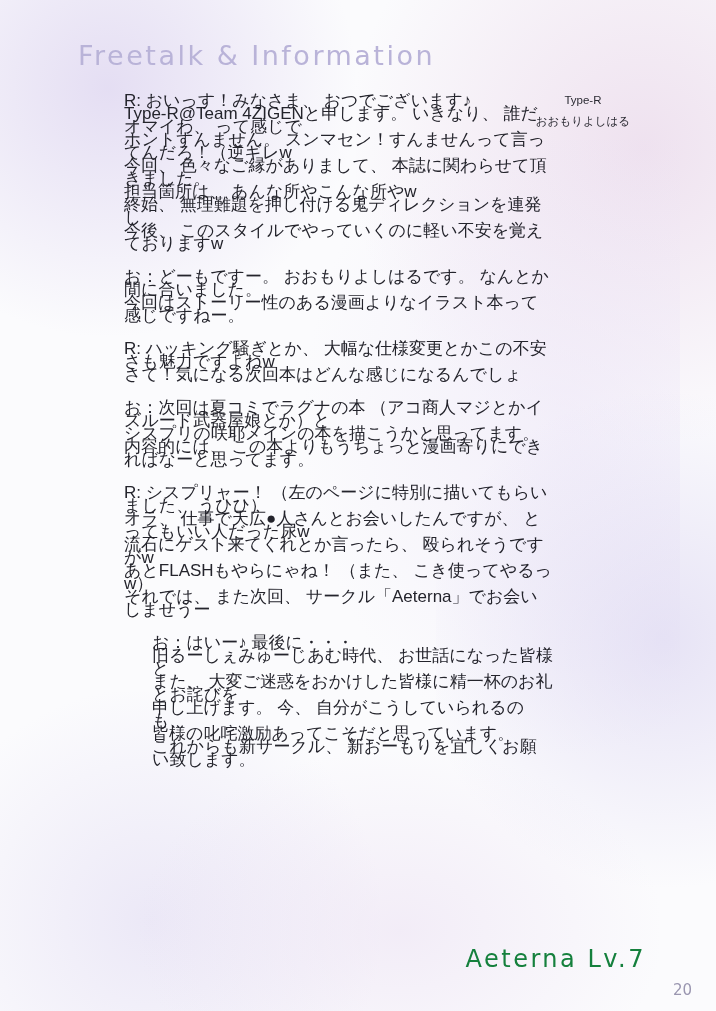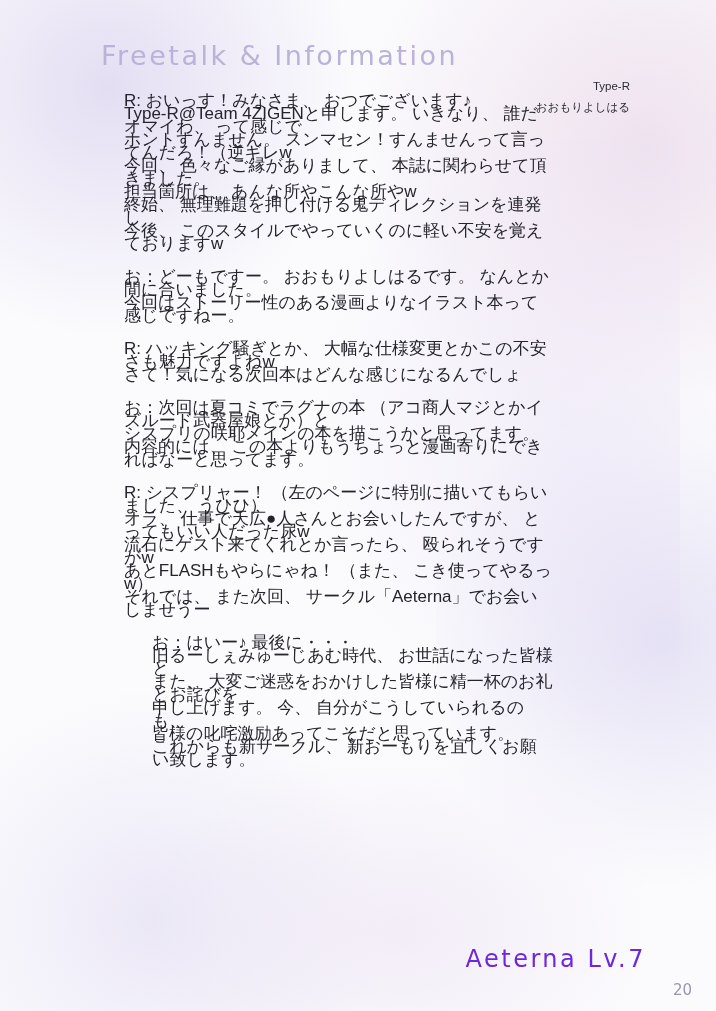--- a/index.html
+++ b/index.html
@@ -58,31 +58,30 @@
   .title {
     position: absolute;
     left: 78px;
     top: 40px;
     font-size: 27px;
     letter-spacing: 2.5px;
     color: #b9b3d8;
     font-family: "DejaVu Sans", sans-serif;
     font-weight: 500;
     white-space: nowrap;
-    margin-left: 23px;
   }
 
   .byline {
     position: absolute;
     right: 86px;
-    top: 76px;
+    top: 90px;
     font-size: 11.5px;
     line-height: 21px;
     color: #2b2b33;
-    text-align: right;
+    text-align: center;
   }
 
   .body-col {
     position: absolute;
     left: 124px;
     top: 94px;
     width: 430px;
     font-size: 17px;
     line-height: 13px;
     color: #24242c;
@@ -92,21 +91,21 @@
     white-space: pre-wrap;
   }
   .para:last-child { margin-bottom: 0; margin-left: 28px; }
 
   .footer-logo {
     position: absolute;
     right: 70px;
     bottom: 38px;
     font-size: 24px;
     letter-spacing: 2.5px;
-    color: #6d28d9;
+    color: #15803d;
     font-family: "DejaVu Sans", sans-serif;
     white-space: nowrap;
   }
   .page-number {
     position: absolute;
     right: 24px;
     bottom: 12px;
     font-size: 15px;
     color: #9a96b0;
     font-family: "DejaVu Sans", sans-serif;

